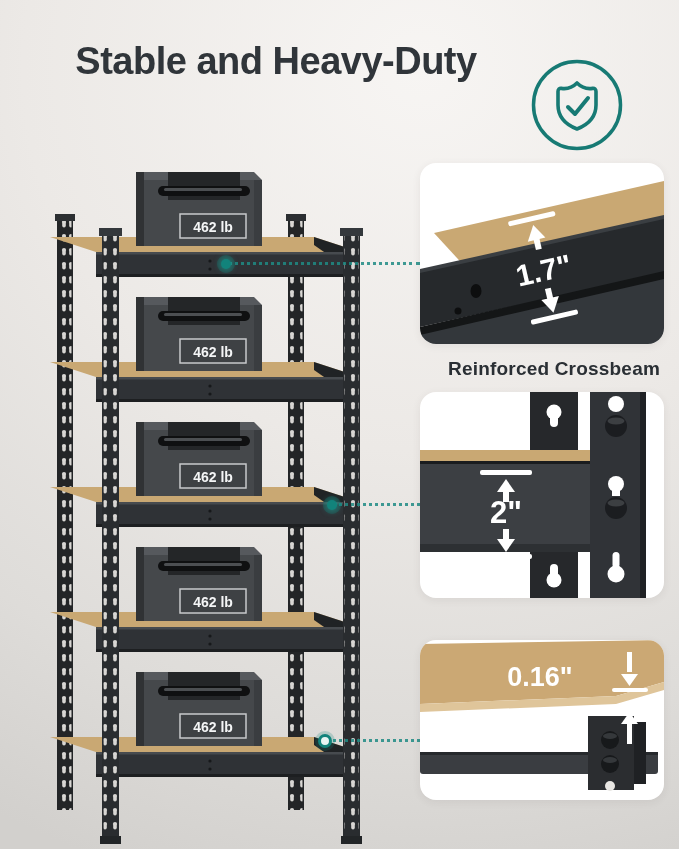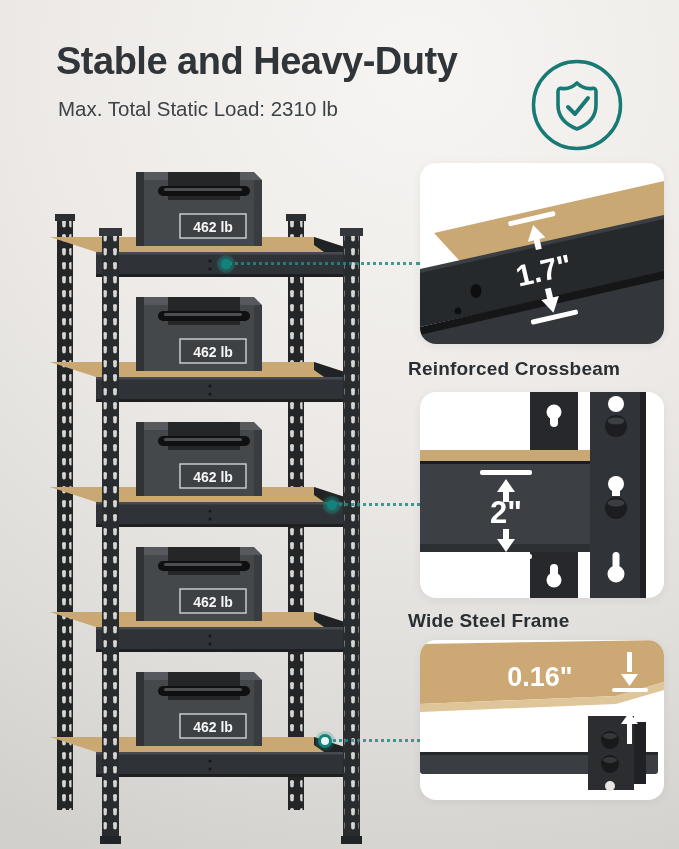--- a/index.html
+++ b/index.html
@@ -3,38 +3,38 @@
 <meta charset="utf-8">
 <style>
   html,body{margin:0;padding:0;background:#cfcdca;}
   .canvas{
     position:relative;width:679px;height:849px;margin:0 auto;overflow:hidden;
     background:radial-gradient(130% 100% at 62% 8%, #f7f5f3 0%, #ece9e6 45%, #dedcd9 78%, #d2d0cd 100%);
     font-family:"Liberation Sans", sans-serif;
   }
   .title{
     position:absolute;left:56px;top:40px;width:440px;
-    font-size:38px;font-weight:700;letter-spacing:-0.5px;color:#30353a;
+    font-size:38px;font-weight:700;letter-spacing:-0.5px;color:#30353a;text-align:center;
   }
   .subtitle{
     position:absolute;left:58px;top:95px;width:380px;
     font-size:20.5px;line-height:27px;color:#3d4247;font-weight:400;
   }
   .badge{position:absolute;left:529px;top:57px;width:96px;height:96px;}
   .rack-svg{position:absolute;left:8px;top:160px;width:400px;height:689px;}
   .card{
     position:absolute;left:420px;width:244px;background:#ffffff;border-radius:16px;
     overflow:hidden;box-shadow:0 2px 8px rgba(60,56,50,.08);
   }
   .card svg{display:block;width:100%;height:100%;}
   #card-1{top:163px;height:181px;}
   #card-2{top:392px;height:206px;}
   #card-3{top:640px;height:160px;}
   .caption{
-    position:absolute;left:408px;width:268px;text-align:left;
+    position:absolute;left:392px;width:268px;text-align:right;
     font-size:19px;font-weight:700;color:#2a2f34;letter-spacing:0.2px;
   }
   #caption-1{top:358px;}
   #caption-2{top:610px;}
   #caption-3{top:806px;}
   .dotline{position:absolute;height:0;border-top:3px dotted #1f8b84;opacity:.85;}
   #line-1{left:228px;top:262px;width:192px;}
   #line-2{left:334px;top:503px;width:86px;}
   #line-3{left:327px;top:739px;width:93px;}
   .dot{
@@ -50,21 +50,20 @@
   #dot-3{left:318px;top:734px;}
   svg text{font-family:"Liberation Sans", sans-serif;}
 </style>
 </head>
 <body>
 
 <div class="canvas">
 
   <div class="title">Stable and Heavy-Duty</div>
   <div class="subtitle">
-    <div>Max. Total Static Load: 2310 lb</div>
   </div>
 
   <svg class="badge" viewBox="0 0 96 96" aria-hidden="true">
     <circle cx="48" cy="48" r="43.5" fill="none" stroke="#177a74" stroke-width="3.5"></circle>
     <path d="M48,26 C52.5,30.5 58,32.2 63.5,31.4 C65.8,31.1 67,32.4 67,34.6 L67,48 C67,60.5 58.8,67.8 48,72 C37.2,67.8 29,60.5 29,48 L29,34.6 C29,32.4 30.2,31.1 32.5,31.4 C38,32.2 43.5,30.5 48,26 Z" fill="none" stroke="#177a74" stroke-width="3.6" stroke-linejoin="round"></path>
     <path d="M39,50 L46,57 L59,41" fill="none" stroke="#177a74" stroke-width="4" stroke-linecap="round" stroke-linejoin="round"></path>
   </svg>
 
   <svg class="rack-svg" viewBox="0 0 400 689" aria-hidden="true">
     <defs>
@@ -253,21 +252,20 @@
         <rect x="60" y="78" width="52" height="5" rx="2" fill="#ffffff"></rect>
         <polygon points="86,87 77,100 95,100" fill="#ffffff"></polygon>
         <rect x="83" y="98" width="6" height="12" fill="#ffffff"></rect>
         <text x="86" y="131" text-anchor="middle" font-size="31" font-weight="bold" fill="#ffffff">2"</text>
         <rect x="83" y="137" width="6" height="12" fill="#ffffff"></rect>
         <polygon points="86,160 77,147 95,147" fill="#ffffff"></polygon>
         <rect x="60" y="162" width="52" height="5" rx="2" fill="#ffffff"></rect>
       </g>
     </svg>
   </div>
-  <div class="caption" id="caption-2">Wide Steel Frame</div>
 
   <div class="card" id="card-3">
     <svg viewBox="0 0 244 160" aria-hidden="true">
       <polygon points="0,4 244,0 244,42 196,56 0,64" fill="#cba874"></polygon>
       <polygon points="0,64 196,56 244,42 244,50 196,64 0,72" fill="#dfc59a"></polygon>
       <rect x="0" y="112" width="238" height="22" rx="3" fill="#3a3d41"></rect>
       <rect x="0" y="112" width="238" height="3" fill="#26292c"></rect>
       <rect x="168" y="76" width="46" height="74" fill="#2b2d30"></rect>
       <rect x="214" y="82" width="12" height="62" fill="#1f2124"></rect>
       <circle cx="190" cy="100" r="9" fill="#17191b"></circle>

